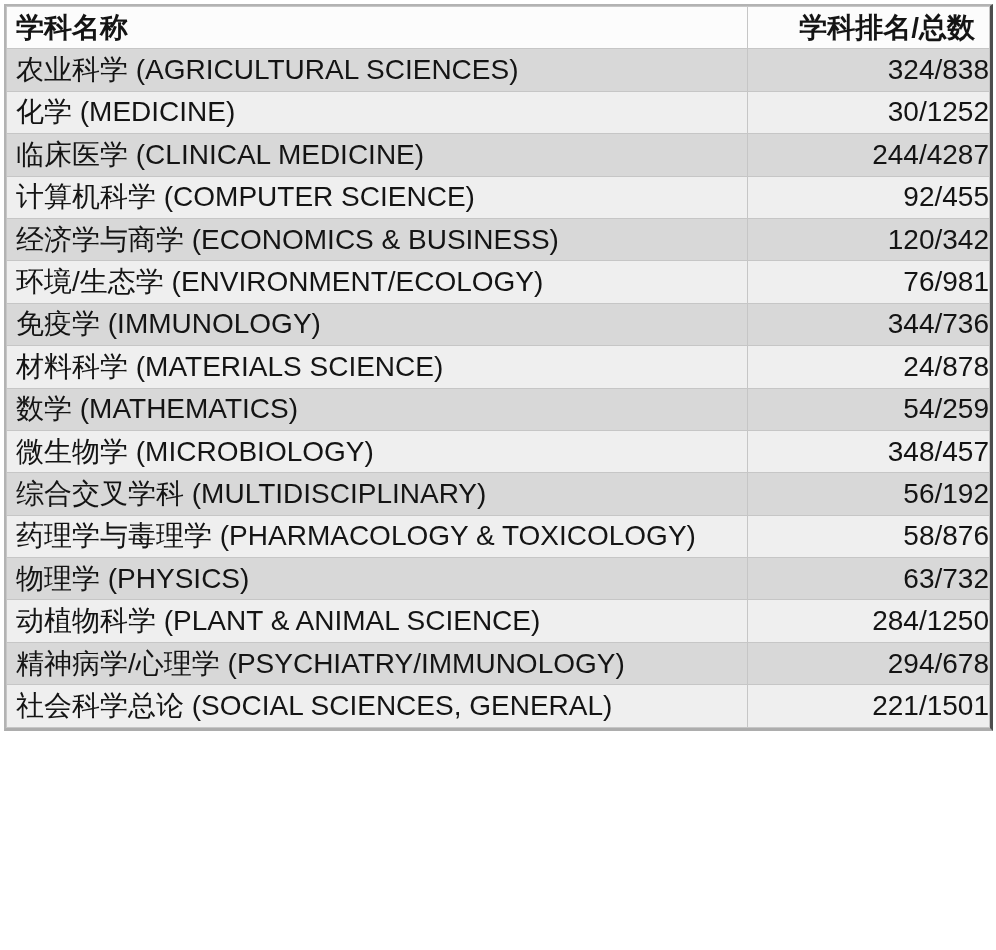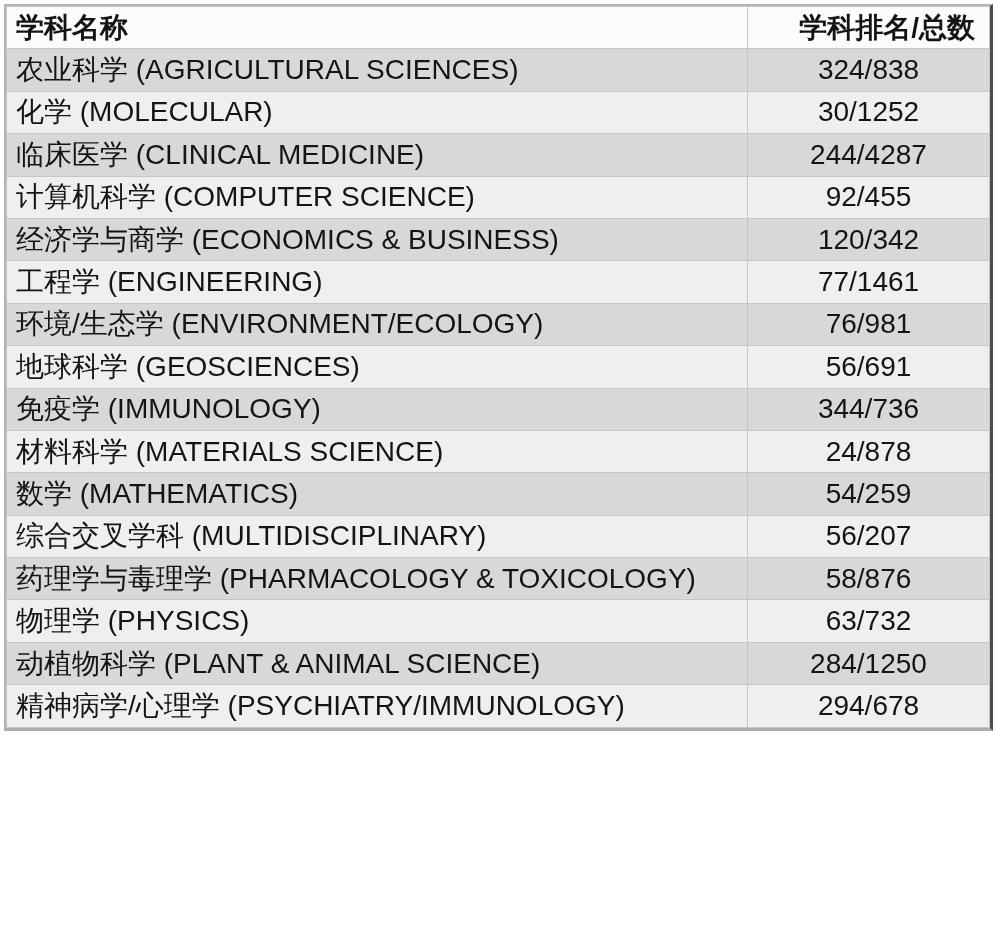--- a/index.html
+++ b/index.html
@@ -42,21 +42,21 @@
   }
   th.subject, td.subject {
     padding-left: 9px;
     text-align: left;
   }
   th.rank {
     text-align: right;
     padding-right: 14px;
   }
   td.rank {
-    text-align: center;
+    text-align: right;
   }
   tbody tr:nth-child(odd)  td { background: #d8d8d8; }
   tbody tr:nth-child(even) td { background: #efefef; }
 </style>
 </head>
 <body>
 
 <div class="table-wrap">
   <table>
     <colgroup>
@@ -68,74 +68,74 @@
         <th class="subject">学科名称</th>
         <th class="rank">学科排名/总数</th>
       </tr>
     </thead>
     <tbody>
         <tr>
           <td class="subject">农业科学 (AGRICULTURAL SCIENCES)</td>
           <td class="rank">324/838</td>
         </tr>
         <tr>
-          <td class="subject">化学 (MOLECULAR)</td>
+          <td class="subject">化学 (MEDICINE)</td>
           <td class="rank">30/1252</td>
         </tr>
         <tr>
           <td class="subject">临床医学 (CLINICAL MEDICINE)</td>
           <td class="rank">244/4287</td>
         </tr>
         <tr>
           <td class="subject">计算机科学 (COMPUTER SCIENCE)</td>
           <td class="rank">92/455</td>
         </tr>
         <tr>
           <td class="subject">经济学与商学 (ECONOMICS &amp; BUSINESS)</td>
           <td class="rank">120/342</td>
         </tr>
         <tr>
-          <td class="subject">工程学 (ENGINEERING)</td>
-          <td class="rank">77/1461</td>
-        </tr>
-        <tr>
           <td class="subject">环境/生态学 (ENVIRONMENT/ECOLOGY)</td>
           <td class="rank">76/981</td>
-        </tr>
-        <tr>
-          <td class="subject">地球科学 (GEOSCIENCES)</td>
-          <td class="rank">56/691</td>
         </tr>
         <tr>
           <td class="subject">免疫学 (IMMUNOLOGY)</td>
           <td class="rank">344/736</td>
         </tr>
         <tr>
           <td class="subject">材料科学 (MATERIALS SCIENCE)</td>
           <td class="rank">24/878</td>
         </tr>
         <tr>
           <td class="subject">数学 (MATHEMATICS)</td>
           <td class="rank">54/259</td>
         </tr>
         <tr>
+          <td class="subject">微生物学 (MICROBIOLOGY)</td>
+          <td class="rank">348/457</td>
+        </tr>
+        <tr>
           <td class="subject">综合交叉学科 (MULTIDISCIPLINARY)</td>
-          <td class="rank">56/207</td>
+          <td class="rank">56/192</td>
         </tr>
         <tr>
           <td class="subject">药理学与毒理学 (PHARMACOLOGY &amp; TOXICOLOGY)</td>
           <td class="rank">58/876</td>
         </tr>
         <tr>
           <td class="subject">物理学 (PHYSICS)</td>
           <td class="rank">63/732</td>
         </tr>
         <tr>
           <td class="subject">动植物科学 (PLANT &amp; ANIMAL SCIENCE)</td>
           <td class="rank">284/1250</td>
         </tr>
         <tr>
           <td class="subject">精神病学/心理学 (PSYCHIATRY/IMMUNOLOGY)</td>
           <td class="rank">294/678</td>
         </tr>
+        <tr>
+          <td class="subject">社会科学总论 (SOCIAL SCIENCES, GENERAL)</td>
+          <td class="rank">221/1501</td>
+        </tr>
       </tbody>
   </table>
 </div>
 
 </body></html>

